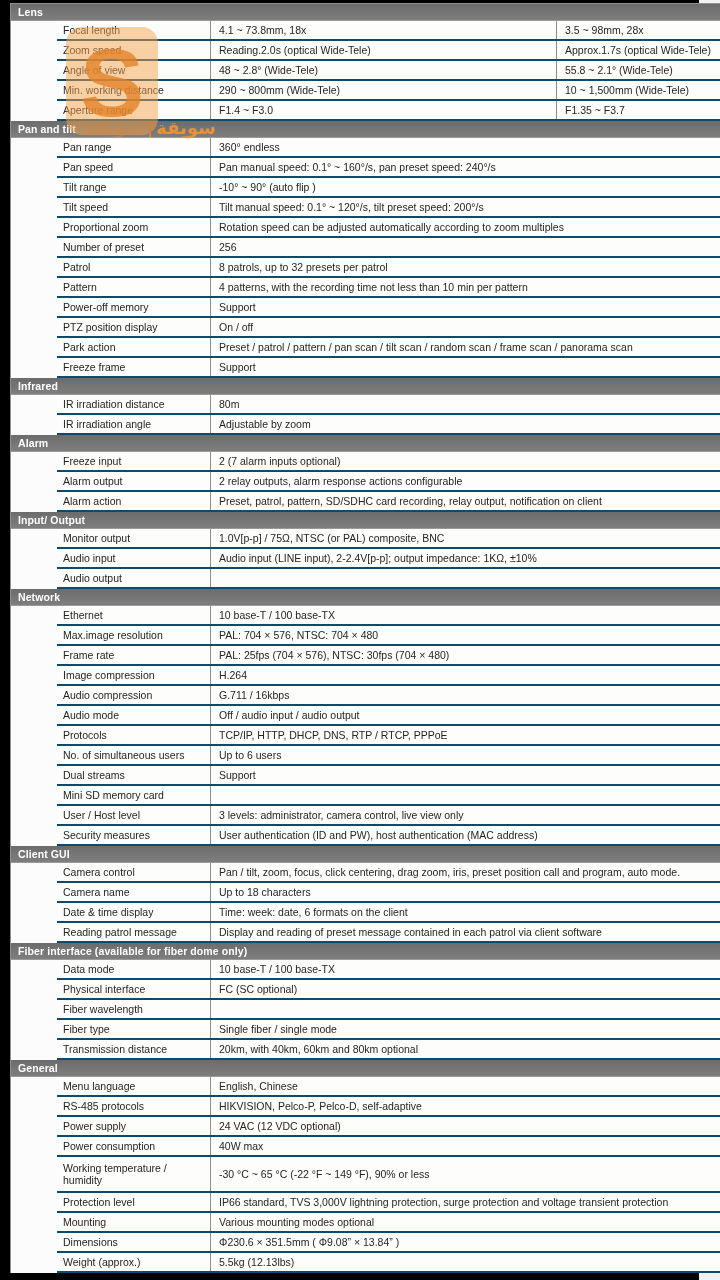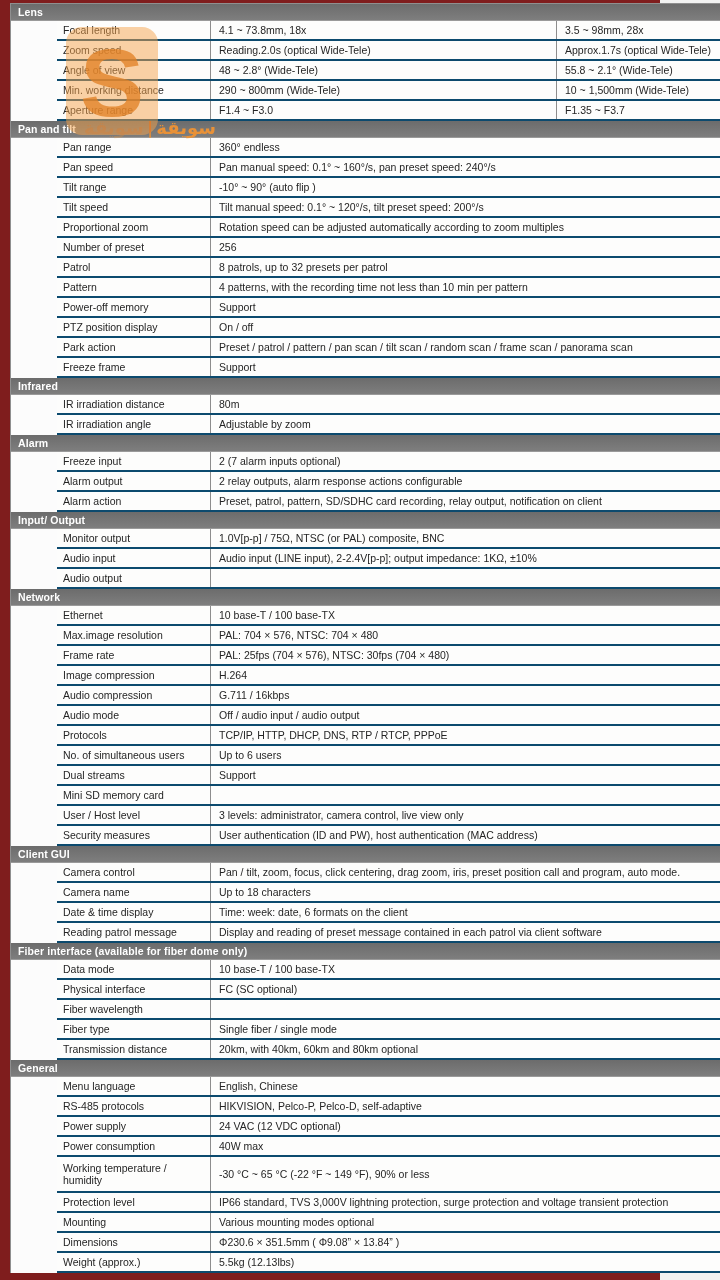--- a/index.html
+++ b/index.html
@@ -8,21 +8,22 @@
     width: 720px;
     height: 1280px;
     overflow: hidden;
     background: #f2f2f1;
     font-family: "Liberation Sans", "DejaVu Sans", sans-serif;
   }
   #page {
     position: relative;
     width: 660px;
     height: 1280px;
-    background: #7f1d1d;
+    background: #000000;
+    padding-left: 39px;
   }
   #spec-table {
     position: absolute;
     left: 10px;
     top: 3px;
     width: 710px;
     border-top: 1px solid #8f8f8f;
     border-left: 1px solid #8f8f8f;
     background: #fcfcfc;
   }

